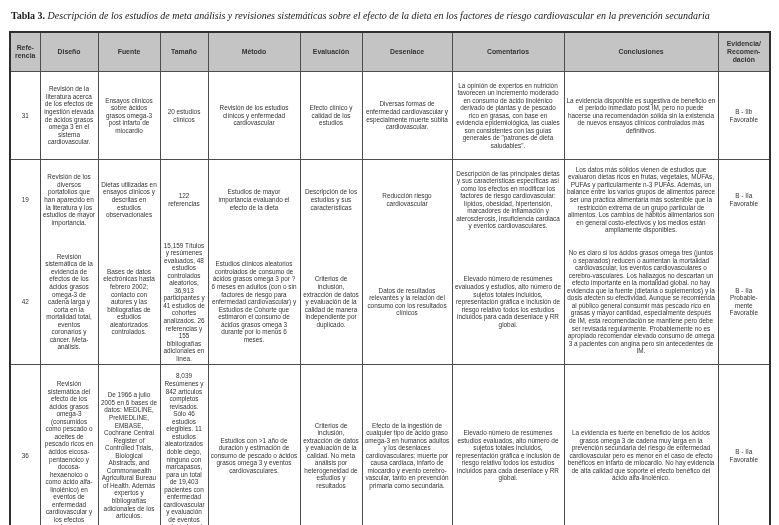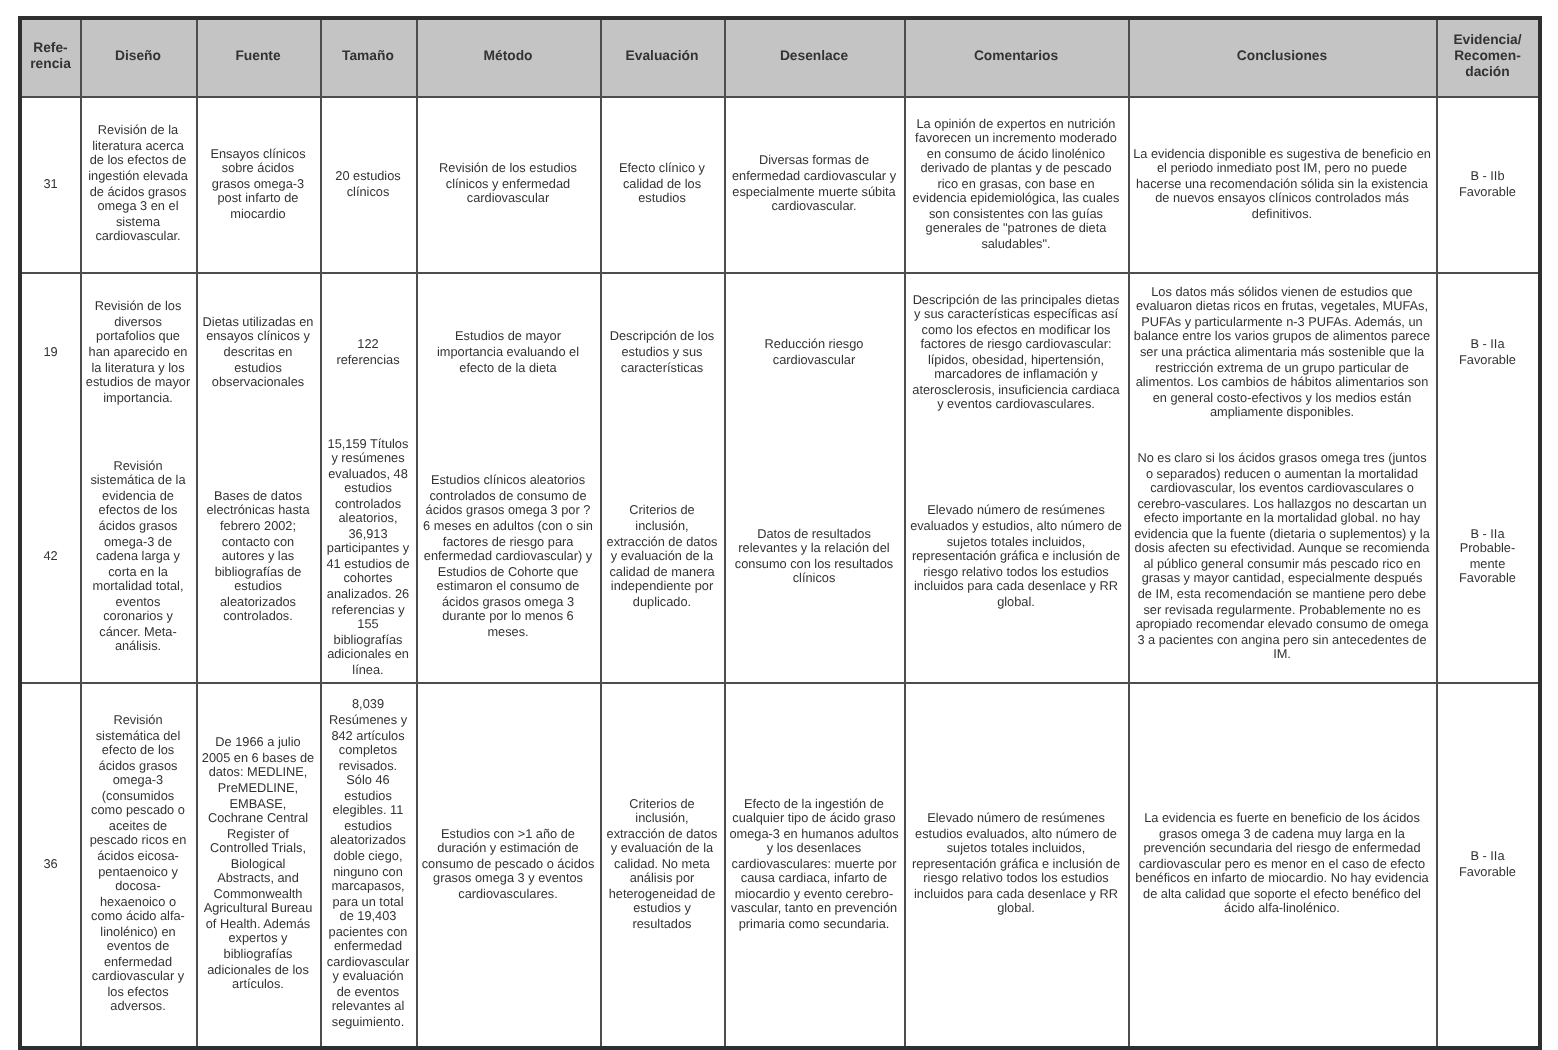--- a/index.html
+++ b/index.html
@@ -39,20 +39,24 @@
   tbody tr:nth-child(3) { height:86px; }
   tbody tr:nth-child(4) { height:182px; }
   tr.merge-below td { border-bottom:none; }
   tr.merge-above td { border-top:none; }
 </style>
 </head>
 <body>
 
 <div class="page">
 
+  <div class="title-line">
+    <span class="title-label">Tabla 3.</span>
+    <span class="title-desc">Descripción  de los estudios de meta análisis y revisiones sistemáticas sobre el efecto de la dieta en los factores de riesgo cardiovascular en la prevención secundaria</span>
+  </div>
 
   <table class="meta">
     <colgroup>
       <col style="width:30px">
         <col style="width:58px">
         <col style="width:62px">
       <col style="width:48px">
         <col style="width:92px">
         <col style="width:62px">
       <col style="width:90px">

